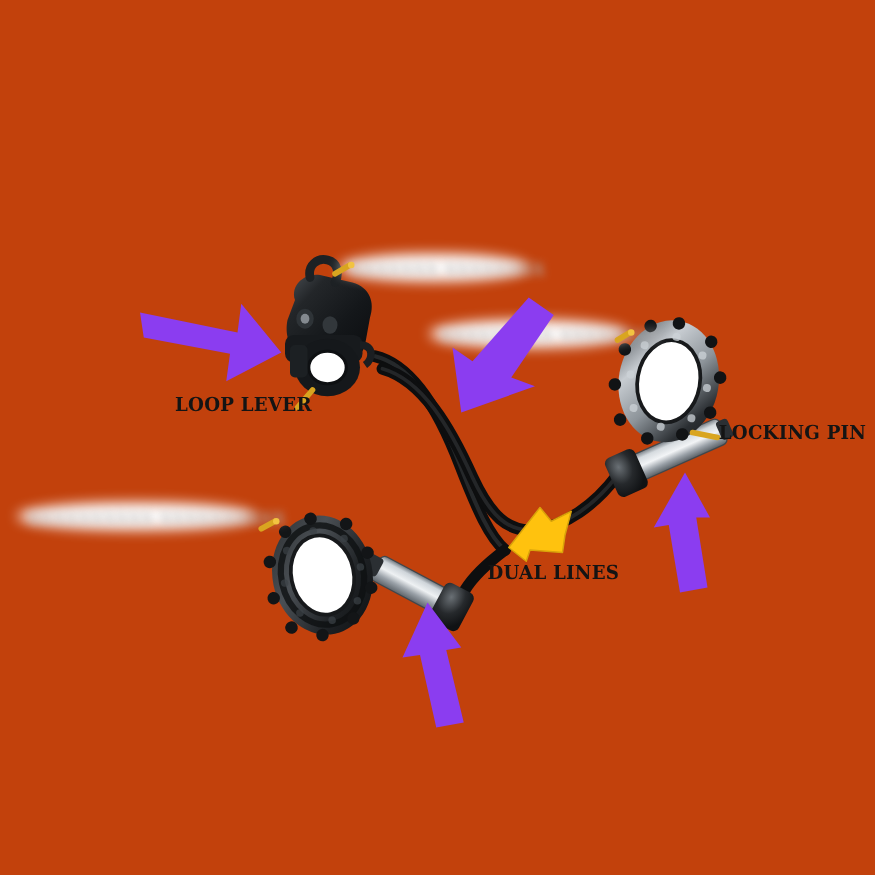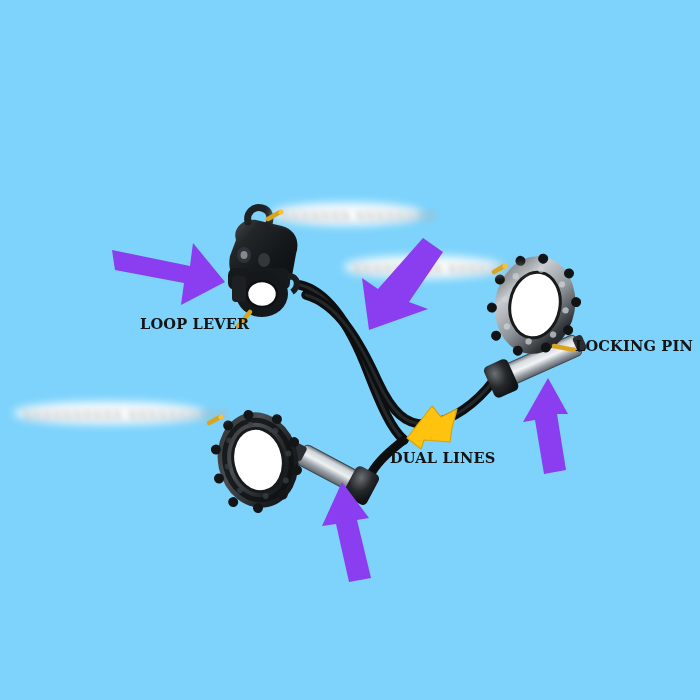--- a/index.html
+++ b/index.html
@@ -2,21 +2,21 @@
 <html><head>
 <meta charset="utf-8">
 <style>
   html,body{margin:0;padding:0;}
   body{
     width:700px;height:700px;
     background:#ffffff;
     font-family:"Liberation Serif", serif;
     overflow:hidden;
   }
-  #stage{position:relative;width:700px;height:700px;background:#7dd3fc;overflow:hidden;}
+  #stage{position:relative;width:700px;height:700px;background:#c2410c;overflow:hidden;}
 
   .layer{position:absolute;left:0;top:0;width:700px;height:700px;}
 
   
   .callout{
     position:absolute;
     font-family:"DejaVu Serif", serif;
     font-weight:bold;
     color:#141414;
     letter-spacing:0.2px;

